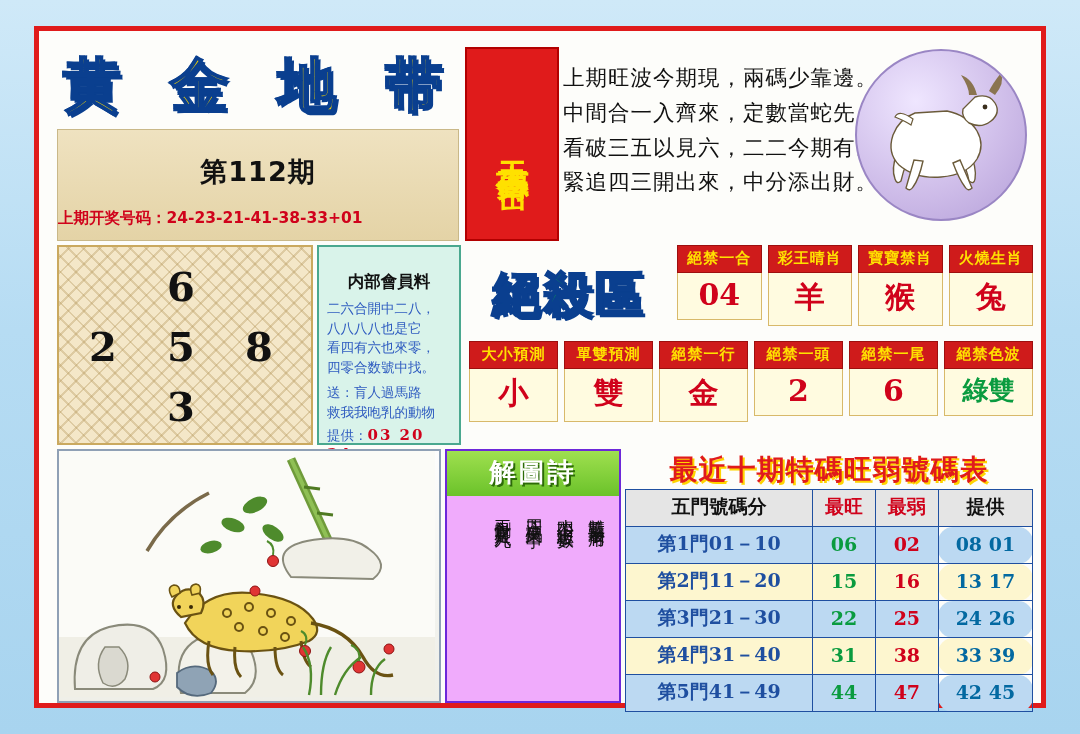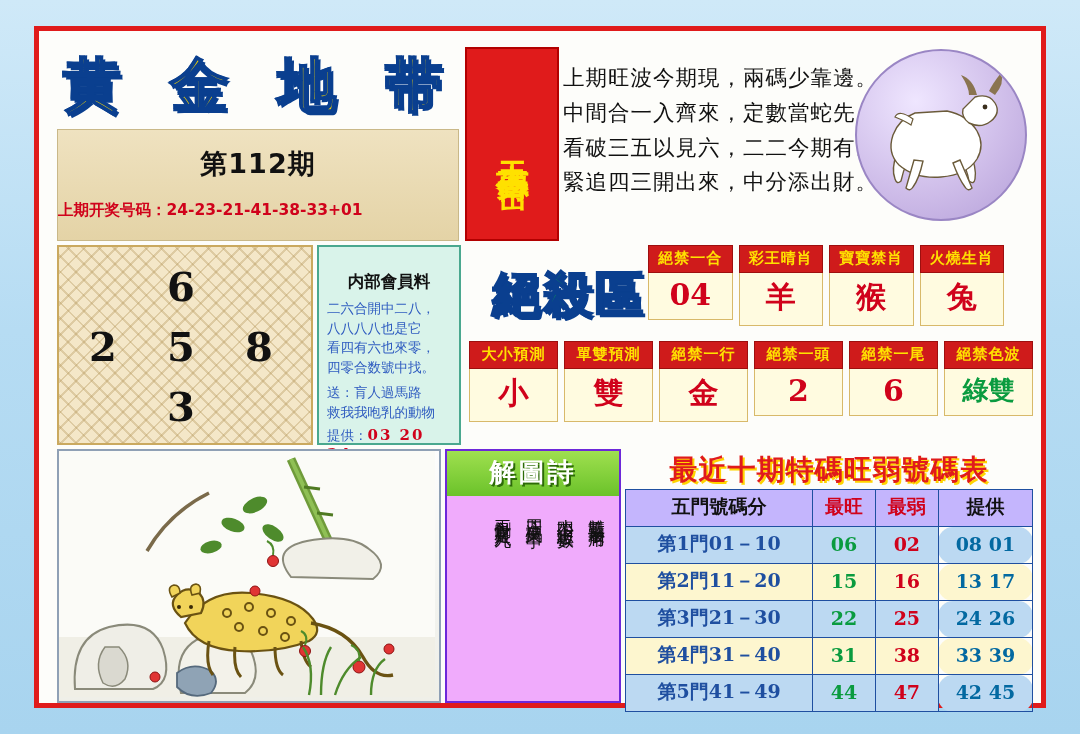--- a/index.html
+++ b/index.html
@@ -59,21 +59,21 @@
     left: 12px; top: 92px;
     width: 400px; height: 110px;
     background: linear-gradient(180deg,#efe2c0,#e4d3a6);
     border: 1px solid #c9b888;
   }
   .issue-no {
     text-align: center;
     font-size: 27px;
     font-weight: bold;
     color: #111;
-    margin-top: 16px;
+    margin-top: 24px;
     letter-spacing: 1px;
   }
   .last-draw {
     margin-top: 18px;
     font-size: 15.5px;
     font-weight: bold;
     color: #d0021b;
   }
 
   
@@ -183,21 +183,21 @@
   .jssq span {
     font-size: 49px;
     font-weight: bold;
     color: #0aa54a;
     -webkit-text-stroke: 2px #0a3f8f;
     text-shadow: 3px 3px 0 #0a3f8f;
     font-family: "DejaVu Serif", serif;
     letter-spacing: 2px;
   }
 
-  .cellgrid { position: absolute; left: 603px; top: 208px; width: 356px; }
+  .cellgrid { position: absolute; left: 632px; top: 208px; width: 356px; }
   .cellgrid2 { position: absolute; left: 424px; top: 304px; width: 564px; }
   .cellrow { display: flex; gap: 6px; }
   .cell { flex: 1; }
   .cell .hd {
     background: #cf1b1b;
     color: #ffe100;
     font-size: 15px;
     font-weight: bold;
     text-align: center;
     padding: 3px 0 4px;
@@ -286,21 +286,21 @@
     border-collapse: collapse;
     font-family: "DejaVu Serif", serif;
   }
   table.stats th, table.stats td {
     border: 1px solid #1f4fa0;
     text-align: center;
     font-size: 19px;
     font-weight: bold;
     padding: 4px 2px 6px;
   }
-  table.stats thead th { background: #c4b5fd; color: #111; font-size: 19px; }
+  table.stats thead th { background: #e5e5e5; color: #111; font-size: 19px; }
   table.stats thead th.r { color: #d0021b; }
   table.stats tbody tr:nth-child(odd)  td { background: #bcd9f2; }
   table.stats tbody tr:nth-child(even) td { background: #fdf6cf; }
   td.c1 { color: #1f4fa0; }
   td.c2 { color: #0a9b3f; }
   td.c3 { color: #d0021b; }
   td.c4 { color: #0369a1; border-radius: 15px; }
 </style>
 </head>
 <body>

